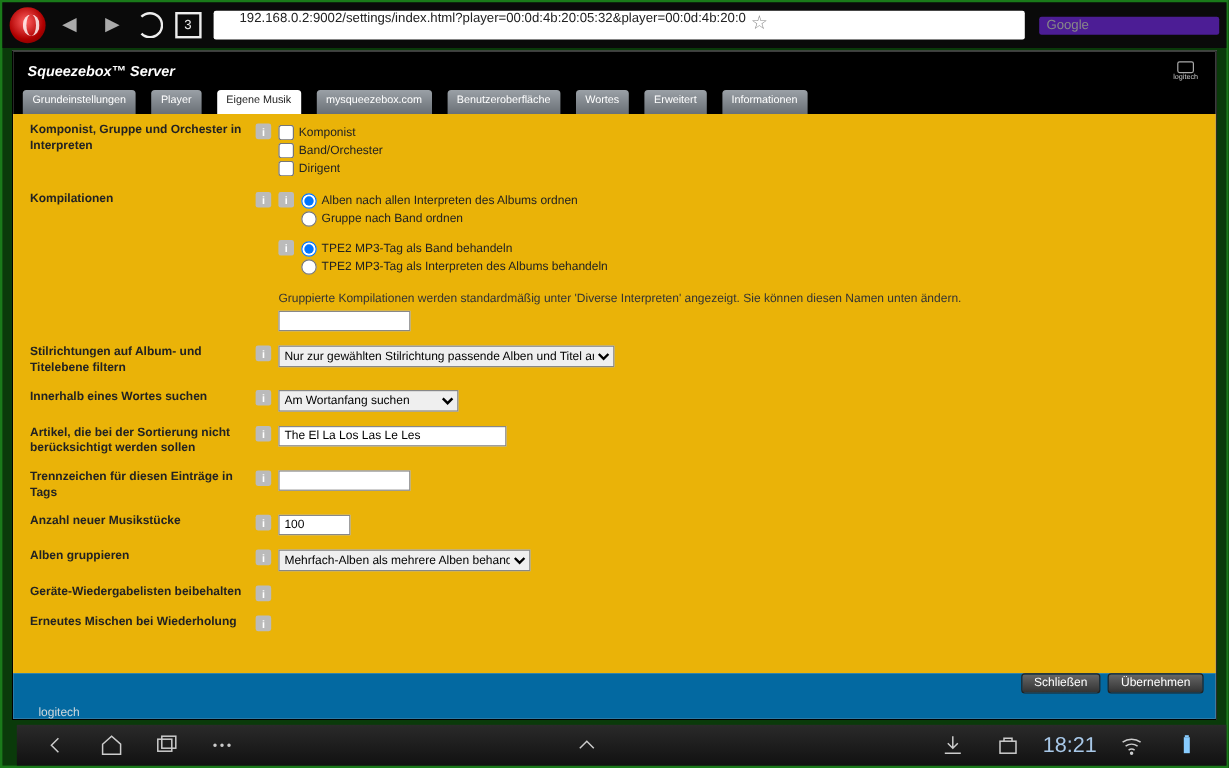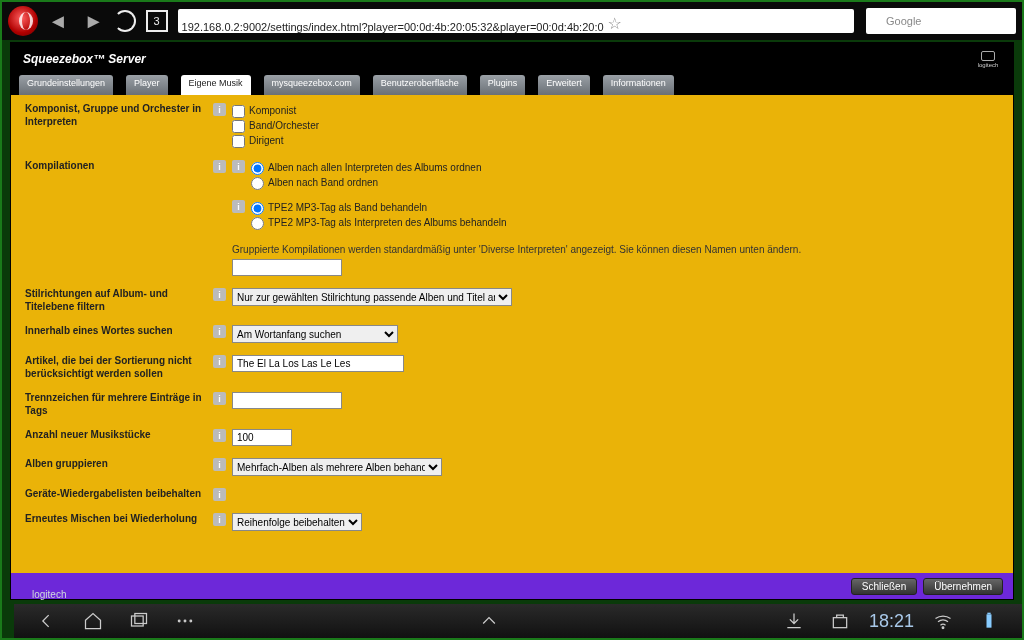--- a/index.html
+++ b/index.html
@@ -5,43 +5,43 @@
 * { margin: 0; padding: 0; box-sizing: border-box; }
 html, body { width: 1024px; height: 640px; overflow: hidden; font-family: Arial, sans-serif; background: #000; }
 .outer { width: 1024px; height: 640px; position: relative; background: #0a3a0a; border: 2px solid #1a7a1a; }
 
 .browserbar { position: absolute; top: 0; left: 0; right: 0; height: 38px; background: #0a0a0a; display: flex; align-items: center; padding: 0 6px; gap: 4px; }
 .opera { width: 30px; height: 30px; background: radial-gradient(circle at 45% 40%, #ff6060, #b00000 60%, #600000); border-radius: 50%; position: relative; }
 .opera:after { content:""; position:absolute; left:11px; top:6px; width:8px; height:18px; border-left:3px solid rgba(255,255,255,.8); border-right:3px solid rgba(255,255,255,.8); border-radius:50%; }
 .navbtn { color:#aaa; font-size:20px; padding:0 6px; }
 .reload { width:22px; height:22px; border:2px solid #eee; border-radius:50%; border-left-color:transparent; position:relative; }
 .tabcount { width:22px; height:22px; border:2px solid #eee; color:#eee; font-size:11px; display:flex; align-items:center; justify-content:center; margin:0 6px; }
-.urlbar { flex:1; height:24px; background:#fff; border-radius:2px; display:flex; align-items:flex-end; padding:0 4px; font-size:11px; color:#222; }
+.urlbar { flex:1; height:24px; background:#fff; border-radius:2px; display:flex; align-items:flex-start; padding:0 22px; font-size:11px; color:#222; }
 .star { color:#888; font-size:16px; margin-left:4px; }
-.searchbar { width:150px; height:26px; background:#ffffff; border-radius:2px; margin-left:8px; padding:0 20px; font-size:11px; color:#888; display:flex; align-items:center; }
+.searchbar { width:150px; height:15px; background:#4c1d95; border-radius:2px; margin-left:8px; padding:0 6px; font-size:11px; color:#888; display:flex; align-items:center; }
 
 .app { position:absolute; top:40px; left:8px; right:8px; bottom:38px; background:#fff; display:flex; flex-direction:column; border:1px solid #000; }
 .apphead { height:32px; background:#000; color:#fff; display:flex; align-items:center; padding:0 12px; font-size:12px; justify-content:space-between; }
 .brand { font-weight:bold; font-style:italic;text-align:right; }
 .logi { width:26px; height:20px; display:flex; flex-direction:column; align-items:center; justify-content:center; color:#ccc; font-size:6px; }
 .logi-ico { width:14px; height:10px; border:1px solid #aaa; border-radius:2px; margin-bottom:1px; }
 .tabs { height:20px; background:#000; display:flex; padding:0 8px; gap:13px; }
 .tab { background:linear-gradient(#9aa0a6,#6a7076); color:#fff; font-size:9px; padding:3px 8px 0; border-radius:3px 3px 0 0; cursor:pointer; }
 .tab.active { background:#fff; color:#222; }
 .content { flex:1; background:#eab308; overflow-y:auto; padding:8px 14px 6px; font-size:10px; color:#222; }
 .row { display:flex; align-items:flex-start; margin-bottom:12px; }
 .rowlabel { width:188px; padding-right:8px; font-weight:bold; font-size:10px; line-height:1.25; }
 .rowcontrols { flex:1; }
 .info { width:13px; height:13px; background:#bbb; color:#fff; font-size:9px; font-weight:bold; display:inline-flex; align-items:center; justify-content:center; border-radius:2px; margin-right:6px; vertical-align:top; flex:none; }
-.opt { display:flex; align-items:flex-end; line-height:1.5; gap:4px; font-size:10px; }
+.opt { display:flex; align-items:center; line-height:1.5; gap:4px; font-size:10px; }
 .optgroup { margin-bottom:10px; }
 .helptext { font-size:10px; color:#333; margin:4px 0 4px 0; }
 input[type=text] { border:1px solid #888; font-size:10px; padding:1px 4px; height:17px; }
 select { border:1px solid #888; font-size:10px; height:18px; background:#efefef; }
-.footer { height:26px; background:#6d28d9; display:flex; align-items:center; justify-content:flex-end; padding:0 10px; gap:6px; }
+.footer { height:38px; background:#0369a1; display:flex; align-items:flex-start; justify-content:flex-end; padding:0 10px; gap:6px; }
 .btn { background:linear-gradient(#666,#333); color:#fff; border:1px solid #222; border-radius:3px; font-size:10px; padding:2px 10px; cursor:pointer; }
 
 .androidbar { position:absolute; left:12px; right:0; bottom:0; height:34px; background:linear-gradient(#2a2a2a,#111); display:flex; align-items:center; padding:0 10px; color:#ccc; font-size:12px; }
 .aicon { width:30px; height:22px; margin:0 8px; display:flex; align-items:center; justify-content:center; color:#ddd; }
 .aicon svg { width:20px; height:20px; stroke:#ccc; fill:none; stroke-width:1.5; }
 .spacer { flex:1; }
 .clock { font-size:18px; color:#a8c8e8; margin:0 6px; }
 .tinytxt { position:absolute; left:30px; bottom:38px; color:#cfd8dc; font-size:10px; }
 label.opt input { margin:0; }
 </style>
@@ -70,21 +70,21 @@
           <div class="logi-ico"></div>
           <span>logitech</span>
         </div>
     </div>
     <div class="tabs">
       <div class="tab">Grundeinstellungen</div>
       <div class="tab">Player</div>
       <div class="tab active">Eigene Musik</div>
       <div class="tab">mysqueezebox.com</div>
       <div class="tab">Benutzeroberfläche</div>
-      <div class="tab">Plugins</div>
+      <div class="tab">Wortes</div>
       <div class="tab">Erweitert</div>
       <div class="tab">Informationen</div>
     </div>
 
     <div class="content">
 
       <div class="row">
         <div class="rowlabel">Komponist, Gruppe und Orchester in Interpreten</div>
         <span class="info">i</span>
         <div class="rowcontrols">
@@ -109,21 +109,21 @@
         <div class="rowcontrols">
           <div style="display:flex; align-items:flex-start;">
             <span class="info">i</span>
             <div class="optgroup" style="flex:1;">
               <label class="opt">
                   <input type="radio" name="c2" checked="" style="">
                   <span>Alben nach allen Interpreten des Albums ordnen</span>
                 </label>
               <label class="opt">
                   <input type="radio" name="c2" style="">
-                  <span>Alben nach Band ordnen</span>
+                  <span>Gruppe nach Band ordnen</span>
                 </label>
             </div>
           </div>
           <div style="display:flex; align-items:flex-start;">
             <span class="info">i</span>
             <div class="optgroup" style="flex:1;">
               <label class="opt">
                   <input type="radio" name="c3" checked="" style="">
                   <span>TPE2 MP3-Tag als Band behandeln</span>
                 </label>
@@ -140,31 +140,31 @@
 
       <div class="row">
         <div class="rowlabel">Stilrichtungen auf Album- und Titelebene filtern</div>
         <span class="info">i</span>
         <div class="rowcontrols"><select style="width:280px"><option>Nur zur gewählten Stilrichtung passende Alben und Titel anzeigen</option></select></div>
       </div>
 
       <div class="row">
         <div class="rowlabel">Innerhalb eines Wortes suchen</div>
         <span class="info">i</span>
-        <div class="rowcontrols"><select style="width:166px"><option>Am Wortanfang suchen</option></select></div>
+        <div class="rowcontrols"><select style="width:150px"><option>Am Wortanfang suchen</option></select></div>
       </div>
 
       <div class="row">
         <div class="rowlabel">Artikel, die bei der Sortierung nicht berücksichtigt werden sollen</div>
         <span class="info">i</span>
-        <div class="rowcontrols"><input type="text" style="width: 172px;" value="The El La Los Las Le Les"></div>
-      </div>
-
-      <div class="row">
-        <div class="rowlabel">Trennzeichen für mehrere Einträge in Tags</div>
+        <div class="rowcontrols"><input type="text" style="width: 190px;" value="The El La Los Las Le Les"></div>
+      </div>
+
+      <div class="row">
+        <div class="rowlabel">Trennzeichen für diesen Einträge in Tags</div>
         <span class="info">i</span>
         <div class="rowcontrols"><input type="text" style="width: 110px;" value=""></div>
       </div>
 
       <div class="row">
         <div class="rowlabel">Anzahl neuer Musikstücke</div>
         <span class="info">i</span>
         <div class="rowcontrols"><input type="text" style="width: 60px;" value="100"></div>
       </div>
 
@@ -175,21 +175,20 @@
       </div>
 
       <div class="row">
         <div class="rowlabel">Geräte-Wiedergabelisten beibehalten</div>
         <span class="info">i</span>
       </div>
 
       <div class="row">
         <div class="rowlabel">Erneutes Mischen bei Wiederholung</div>
         <span class="info">i</span>
-        <div class="rowcontrols"><select style="width:130px"><option>Reihenfolge beibehalten</option></select></div>
       </div>
 
     </div>
 
     <div class="footer">
       <button class="btn">Schließen</button>
       <button class="btn">Übernehmen</button>
     </div>
   </div>
 

